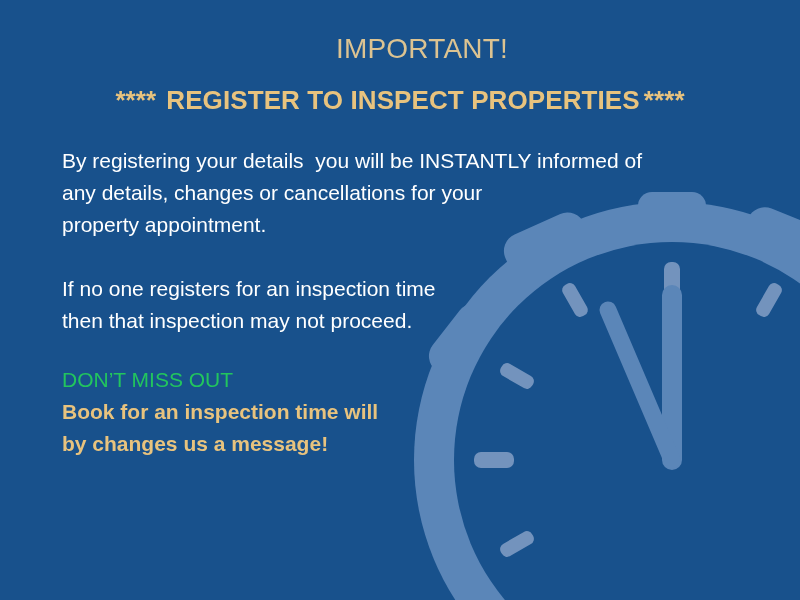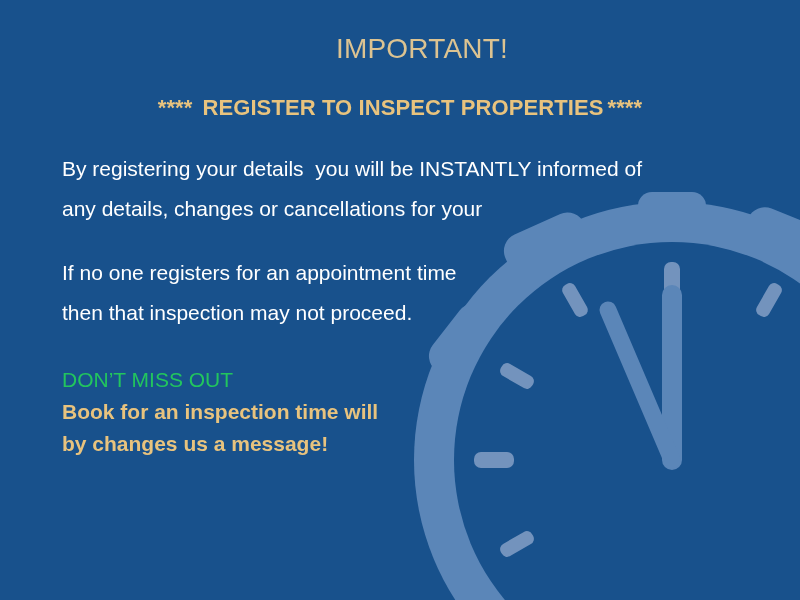--- a/index.html
+++ b/index.html
@@ -52,43 +52,43 @@
   }
   .headline-1 {
     font-size: 28px;
     line-height: 38px;
     font-weight: 400;
     color: #dcc391;
     letter-spacing: 0.2px;
     margin-left: 44px;
   }
   .headline-2 {
-    font-size: 22px;
+    font-size: 26px;
     line-height: 40px;
     font-weight: 700;
     color: #e8c37e;
     letter-spacing: 0.1px;
-    margin-top: 20px;
+    margin-top: 12px;
   }
   .headline-2 .stars-left { margin-right: 10px; }
   .headline-2 .stars-right { margin-left: 4px; }
 
   .body-block {
     position: absolute;
     left: 62px;
     top: 145px;
     width: 660px;
   }
   .para {
     color: #ffffff;
     font-size: 21px;
     line-height: 32px;
     font-weight: 400;
   }
-  .para .ln { display: block; white-space: pre; margin-top: 8px; }
+  .para .ln { display: block; white-space: pre; }
 
   .para-2 { margin-top: 32px; }
 
   .cta-block {
     position: absolute;
     left: 62px;
     top: 364px;
   }
   .cta-white {
     color: #22c55e;
@@ -173,23 +173,24 @@
       <div class="headline-1">IMPORTANT!</div>
       <div class="headline-2">
         <span class="stars-left">****</span><span>REGISTER TO INSPECT PROPERTIES</span><span class="stars-right">****</span>
       </div>
     </div>
 
     <div class="body-block">
       <div class="para para-1">
         <span class="ln">By registering your details  you will be INSTANTLY informed of</span>
         <span class="ln">any details, changes or cancellations for your</span>
+        <span class="ln">property appointment.</span>
       </div>
       <div class="para para-2">
-        <span class="ln">If no one registers for an appointment time</span>
+        <span class="ln">If no one registers for an inspection time</span>
         <span class="ln">then that inspection may not proceed.</span>
       </div>
     </div>
 
     <div class="cta-block">
       <div class="cta-white">DON’T MISS OUT</div>
       <span class="cta-gold">Book for an inspection time will</span>
       <span class="cta-gold">by changes us a message!</span>
     </div>
 

